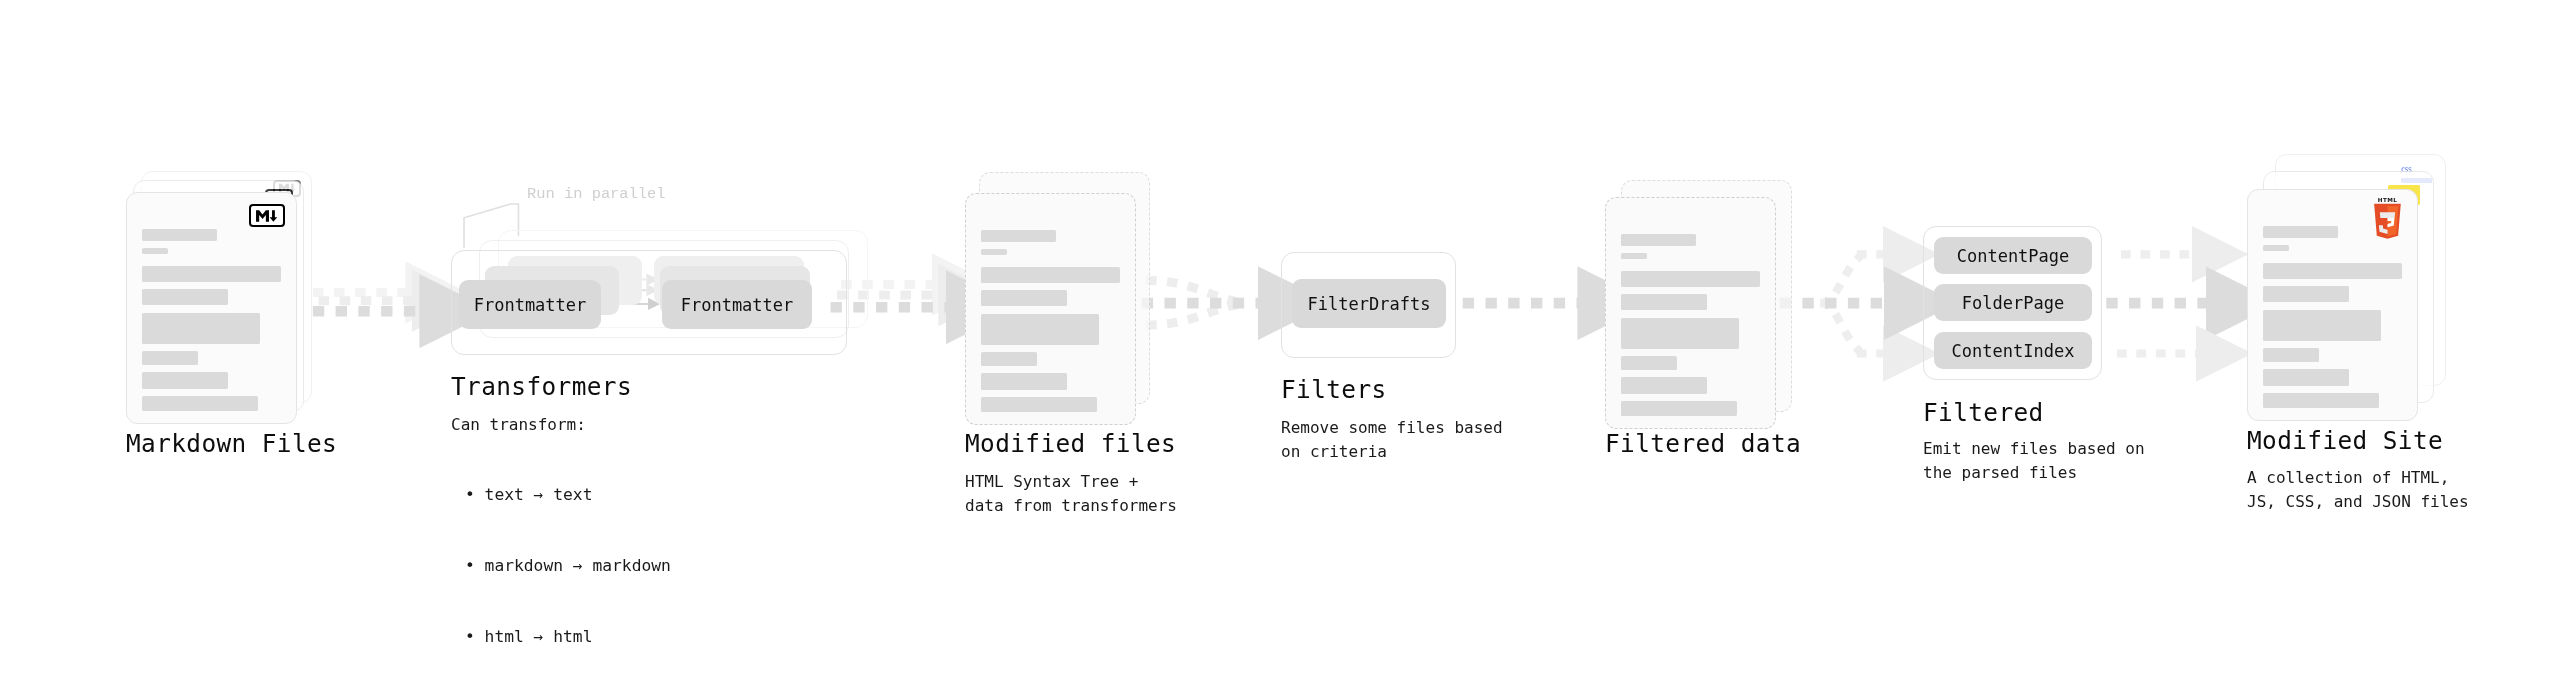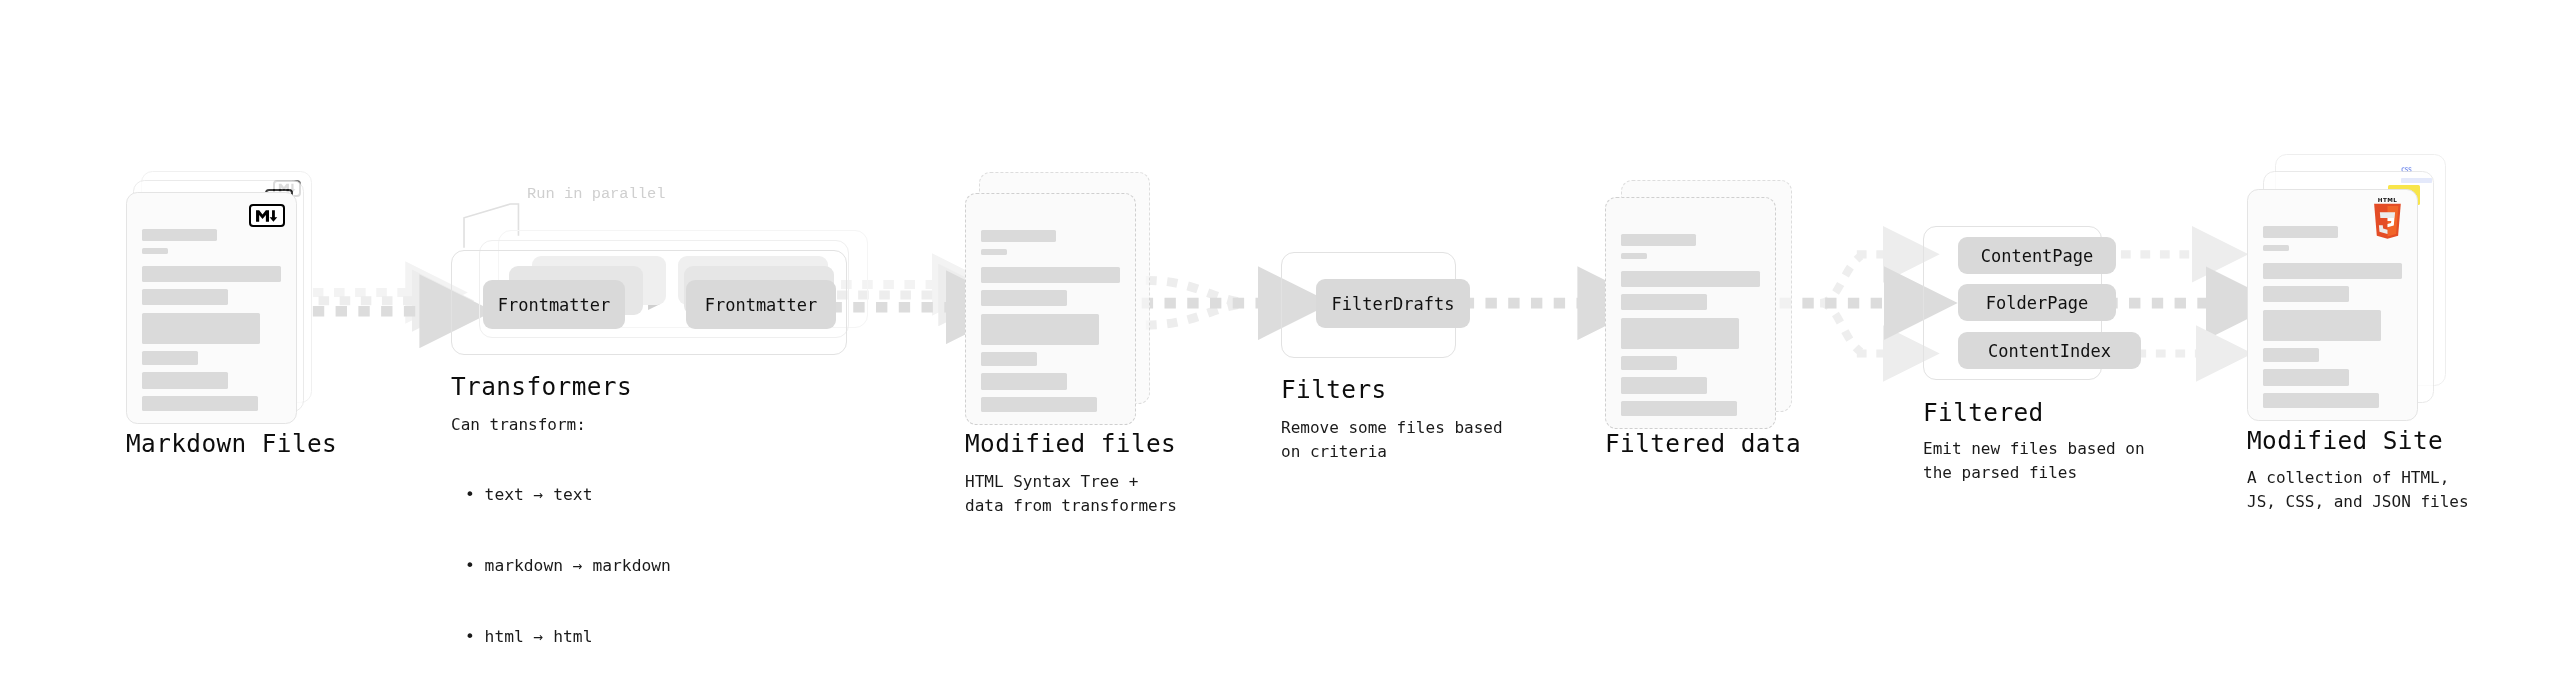--- a/index.html
+++ b/index.html
@@ -125,21 +125,20 @@
     box-sizing: border-box;
     background: #d9d9d9;
     border-radius: 9px;
     display: flex;
     align-items: center;
     justify-content: center;
     font-size: 17px;
     color: #111111;
     white-space: nowrap;
     font-family: "DejaVu Sans Mono", "Liberation Mono", monospace;
-    margin-left: 24px;
   }
   .chip.ghost1 { background: #e6e6e6; color: transparent; }
   .chip.ghost2 { background: #efefef; color: transparent; }
 
   
   .parallel-label {
     position: absolute;
     font-size: 15.4px;
     color: #cfcfcf;
     white-space: nowrap;
@@ -335,21 +334,21 @@
         </div>
       </div>
     </div>
     <div class="stage-title" style="left:1605px; top:429px;">Filtered data</div>
   </div>
 
   <div class="stage">
     <div class="group-box" style="left:1923px; top:226px; width:179px; height:154px;"></div>
     <div class="chip" style="left:1934px; top:237px; width:158px; height:37px;">ContentPage</div>
     <div class="chip" style="left:1934px; top:284px; width:158px; height:37px;">FolderPage</div>
-    <div class="chip" style="left:1934px; top:332px; width:183px; height:37px;">ContentIndex</div>
+    <div class="chip" style="left:1934px; top:332px; width:158px; height:37px;">ContentIndex</div>
     <div class="stage-title" style="left:1923px; top:398px;">Filtered</div>
     <div class="stage-caption" style="left:1923px; top:437px;">Emit new files based on
 the parsed files</div>
   </div>
 
   <div class="stage">
     <div class="doc-stack">
       <div class="doc ghost" style="left:2275px; top:154px; opacity:.6;">
         <div class="css-badge">
           <span class="txt">CSS</span>

